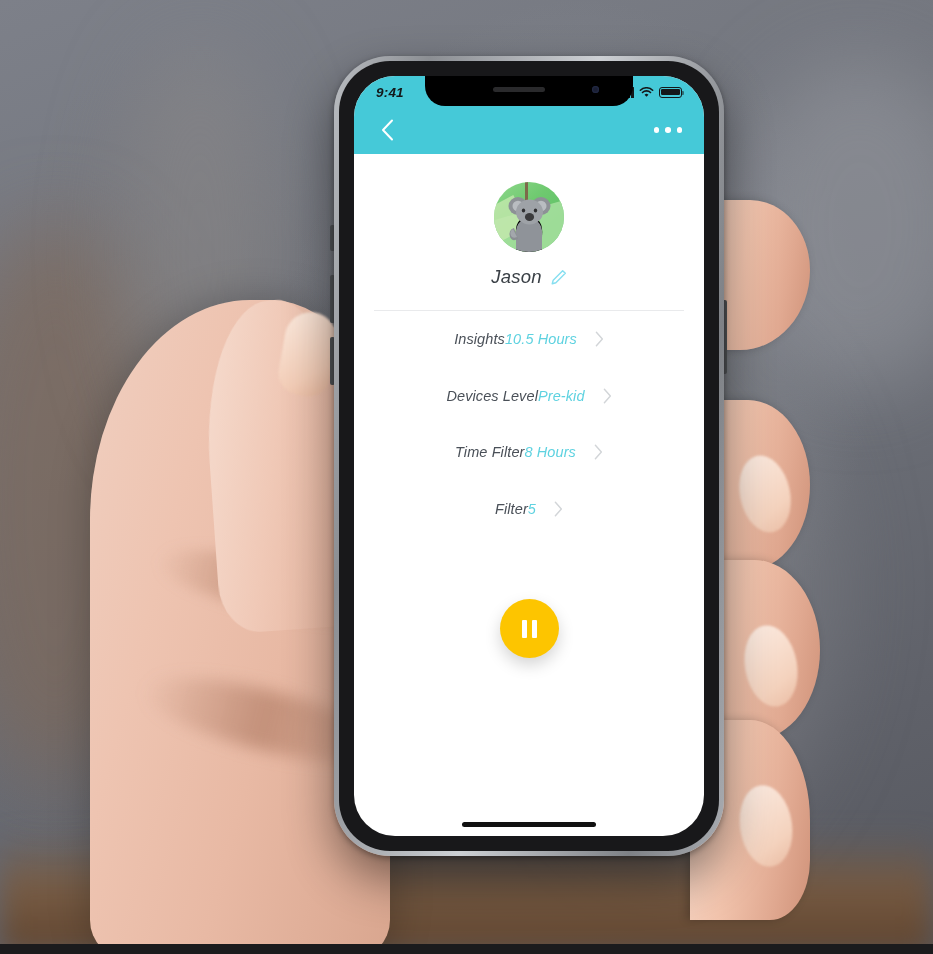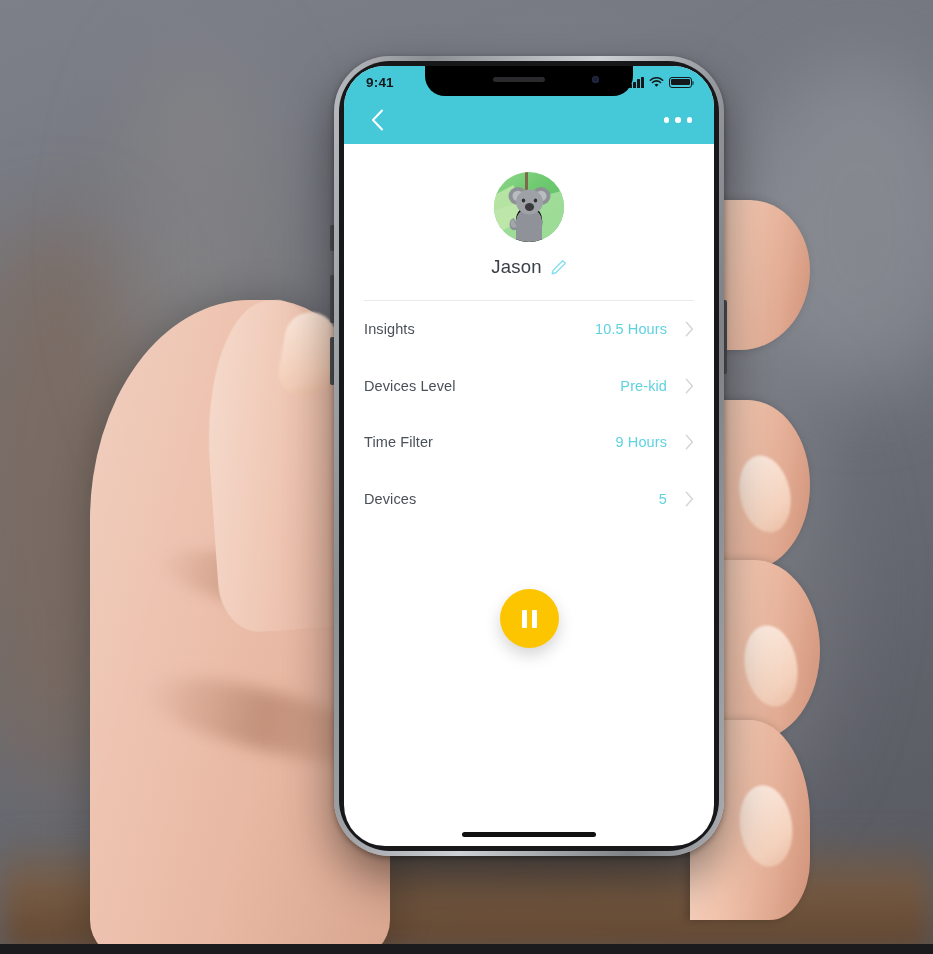--- a/index.html
+++ b/index.html
@@ -115,22 +115,23 @@
     border-radius: 56px;
     background: linear-gradient(100deg, #b9bcc0 0%, #8b8e93 18%, #cdd0d4 50%, #7e8186 82%, #a9acb1 100%);
     padding: 5px;
     box-sizing: border-box;
     box-shadow: 0 22px 48px rgba(0,0,0,0.45), 0 2px 6px rgba(0,0,0,0.35);
   }
   .phone-body {
     width: 100%; height: 100%;
     border-radius: 51px;
     background: #18181a;
-    padding: 5px;
+    padding: 15px;
     box-sizing: border-box;
+    font-style: italic;
   }
   .screen {
     position: relative;
     width: 100%; height: 100%;
     border-radius: 41px;
     background: #ffffff;
     overflow: hidden;
   }
 
   
@@ -278,21 +279,21 @@
   }
   .pencil { width: 17px; height: 17px; cursor: pointer; }
 
   
   .list { margin: 0 20px; }
   .divider { height: 1px; background: #e9eaec; }
   .row {
     height: 56.5px;
     display: flex;
     align-items: center;
-    justify-content: space-between;
+    justify-content: center;
     cursor: pointer;
   }
   .row-label {
     font-size: 14.5px;
     color: #4a5058;
     letter-spacing: 0.1px;
   }
   .row-right { display: flex; align-items: center; gap: 18px; }
   .row-value {
     font-size: 14.5px;
@@ -460,29 +461,29 @@
               <span class="row-value">Pre-kid</span>
               <svg class="chev-r" viewBox="0 0 10 18">
                 <path d="M1.5 1.5 L8.2 9 L1.5 16.5" stroke="#d2d5d8" stroke-width="1.6" fill="none" stroke-linecap="round" stroke-linejoin="round"></path>
               </svg>
             </span>
           </div>
 
           <div class="row">
             <span class="row-label">Time Filter</span>
             <span class="row-right">
-              <span class="row-value">9 Hours</span>
+              <span class="row-value">8 Hours</span>
               <svg class="chev-r" viewBox="0 0 10 18">
                 <path d="M1.5 1.5 L8.2 9 L1.5 16.5" stroke="#d2d5d8" stroke-width="1.6" fill="none" stroke-linecap="round" stroke-linejoin="round"></path>
               </svg>
             </span>
           </div>
 
           <div class="row">
-            <span class="row-label">Devices</span>
+            <span class="row-label">Filter</span>
             <span class="row-right">
               <span class="row-value">5</span>
               <svg class="chev-r" viewBox="0 0 10 18">
                 <path d="M1.5 1.5 L8.2 9 L1.5 16.5" stroke="#d2d5d8" stroke-width="1.6" fill="none" stroke-linecap="round" stroke-linejoin="round"></path>
               </svg>
             </span>
           </div>
 
         </div>
 

